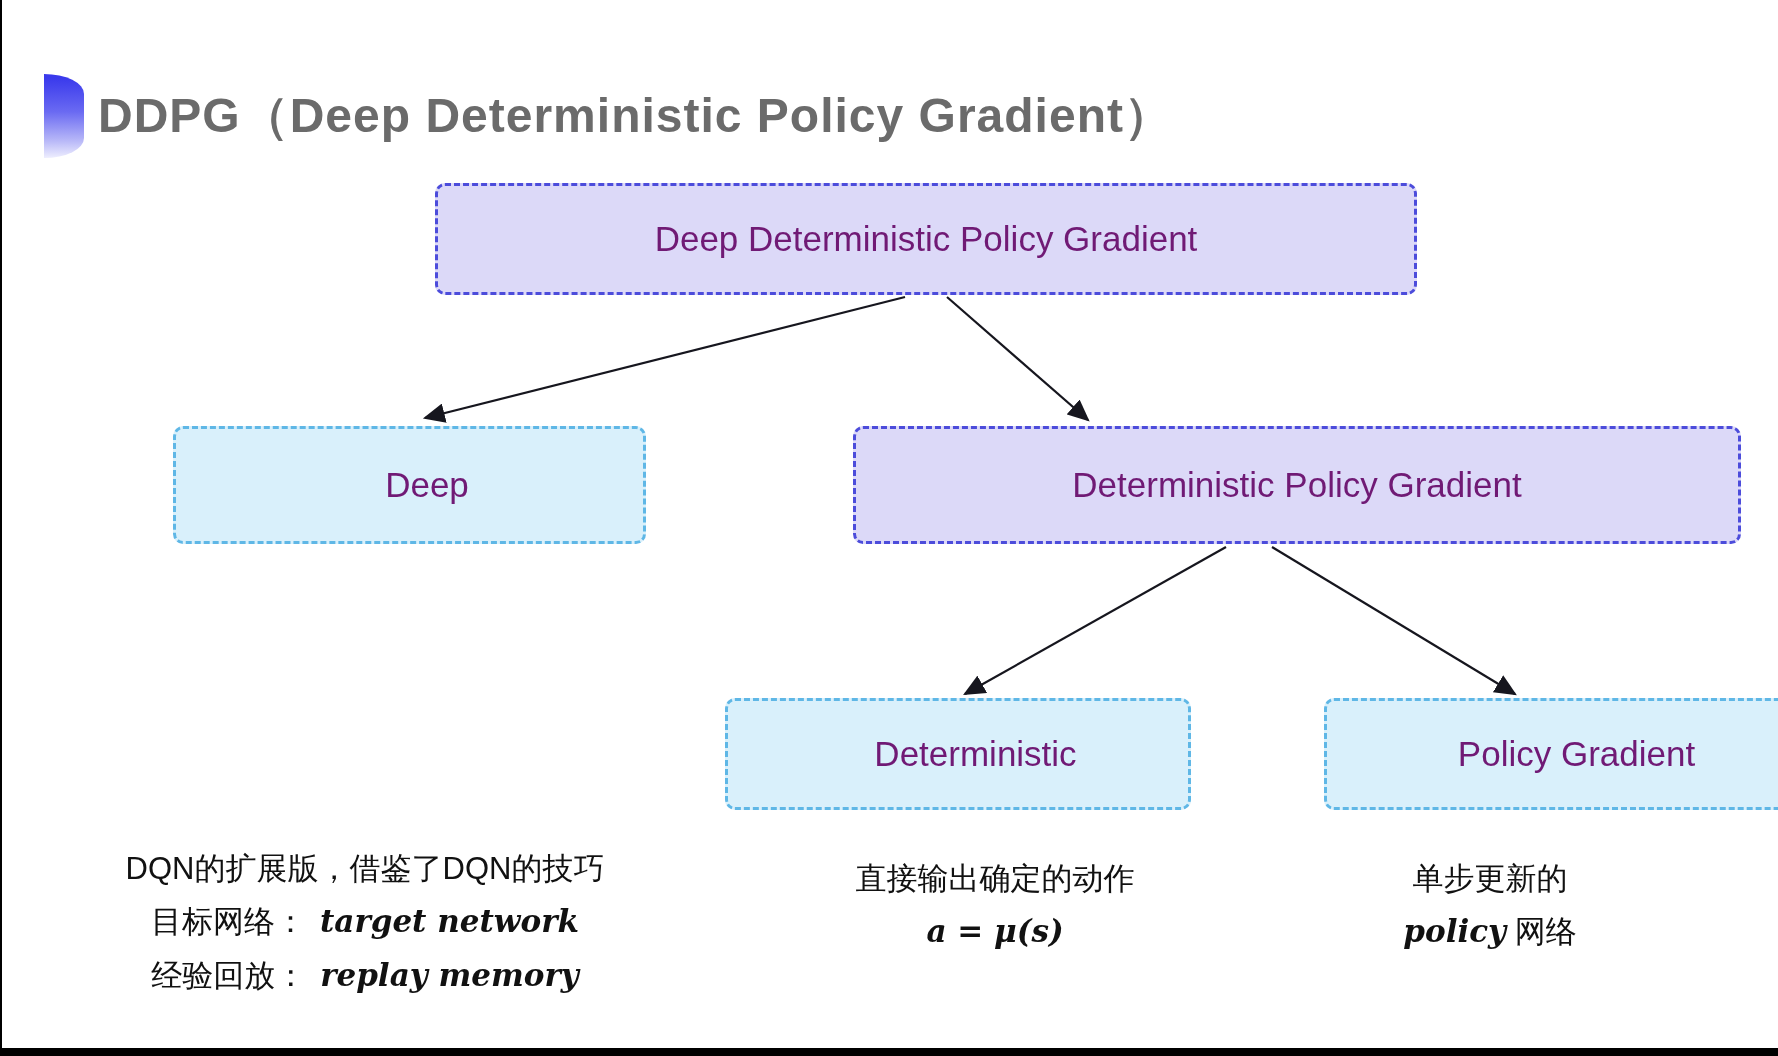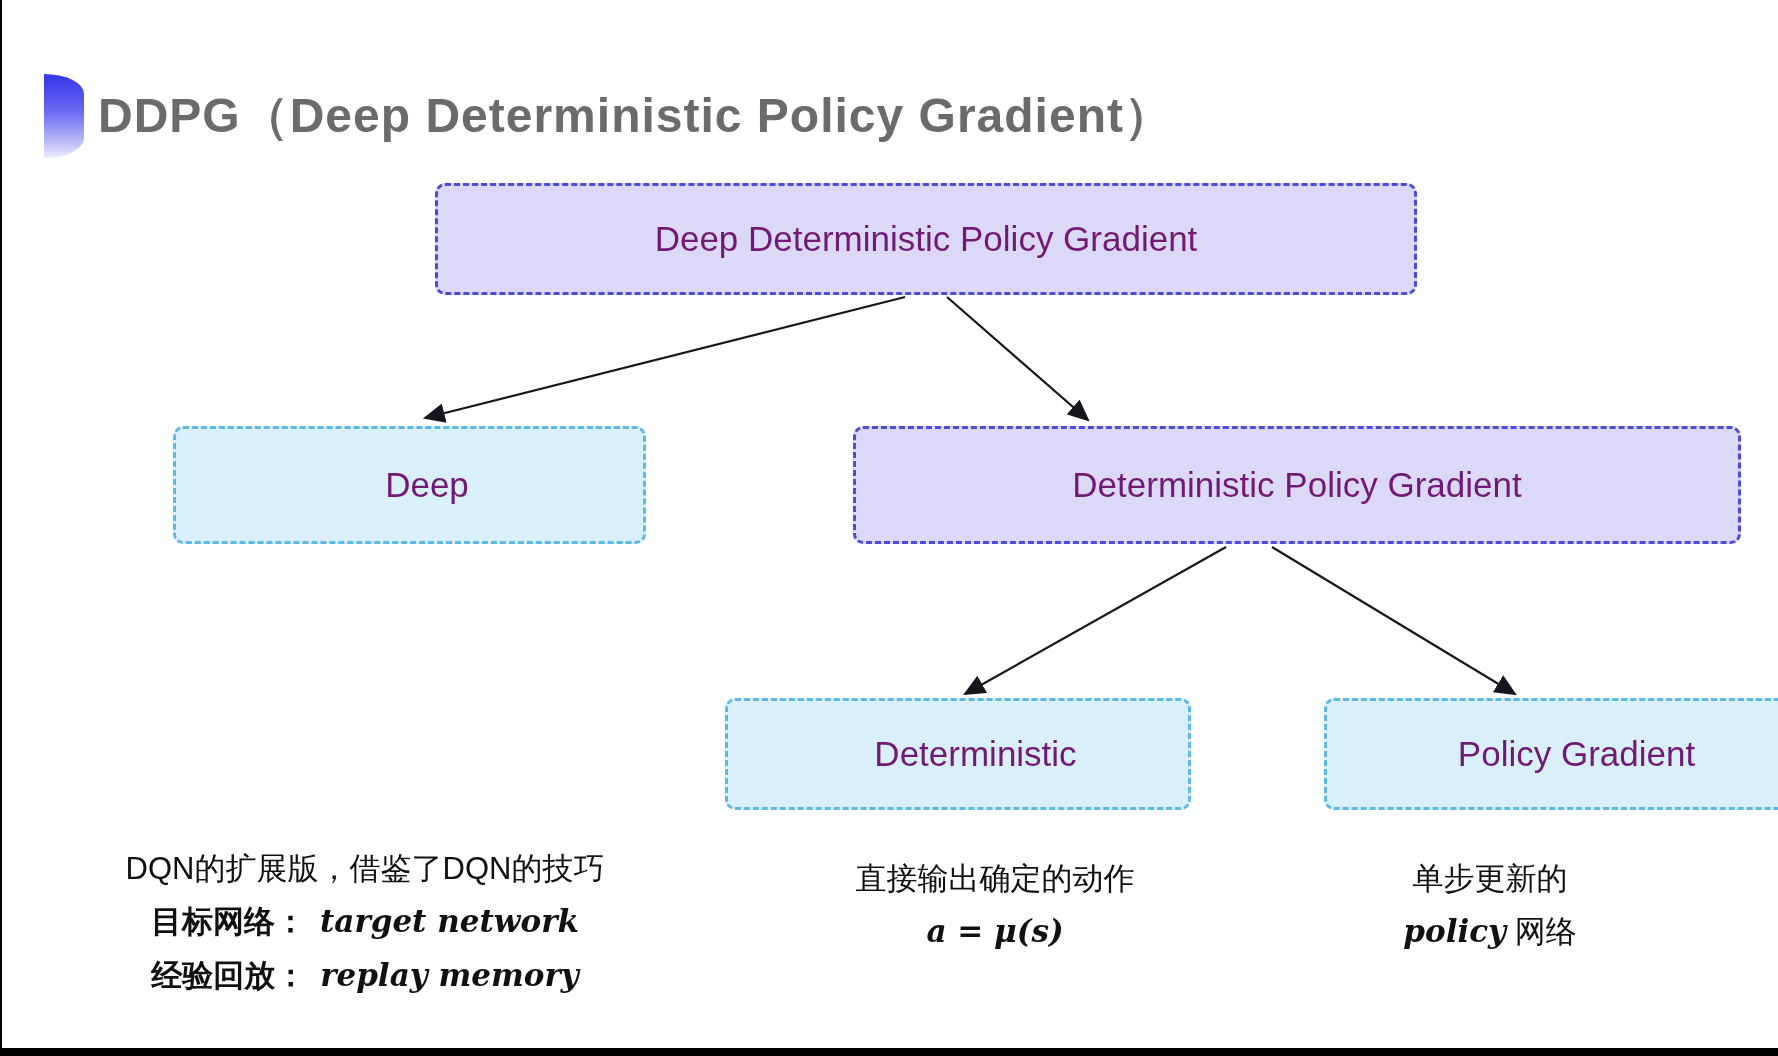--- a/index.html
+++ b/index.html
@@ -47,21 +47,21 @@
   .arrows line{stroke:var(--arrow);stroke-width:2.2;}
 
   .note{
     position:absolute;color:var(--ink);font-size:31px;line-height:1.72;
     text-align:center;white-space:nowrap;
   }
   .note-deep{left:110px;top:842px;width:510px;}
   .note-det{left:790px;top:852px;width:410px;}
   .note-pg{left:1290px;top:852px;width:400px;}
   .serif-it{font-family:"DejaVu Serif", serif;font-style:italic;font-weight:bold;}
-  .zh-label{margin-right:14px;font-weight:bold;}
+  .zh-label{margin-right:14px;}
 </style>
 </head>
 <body>
 
 <div class="slide">
 
   <div class="left-edge"></div>
   <div class="bottom-bar"></div>
 
   <div class="title-bullet"></div>

